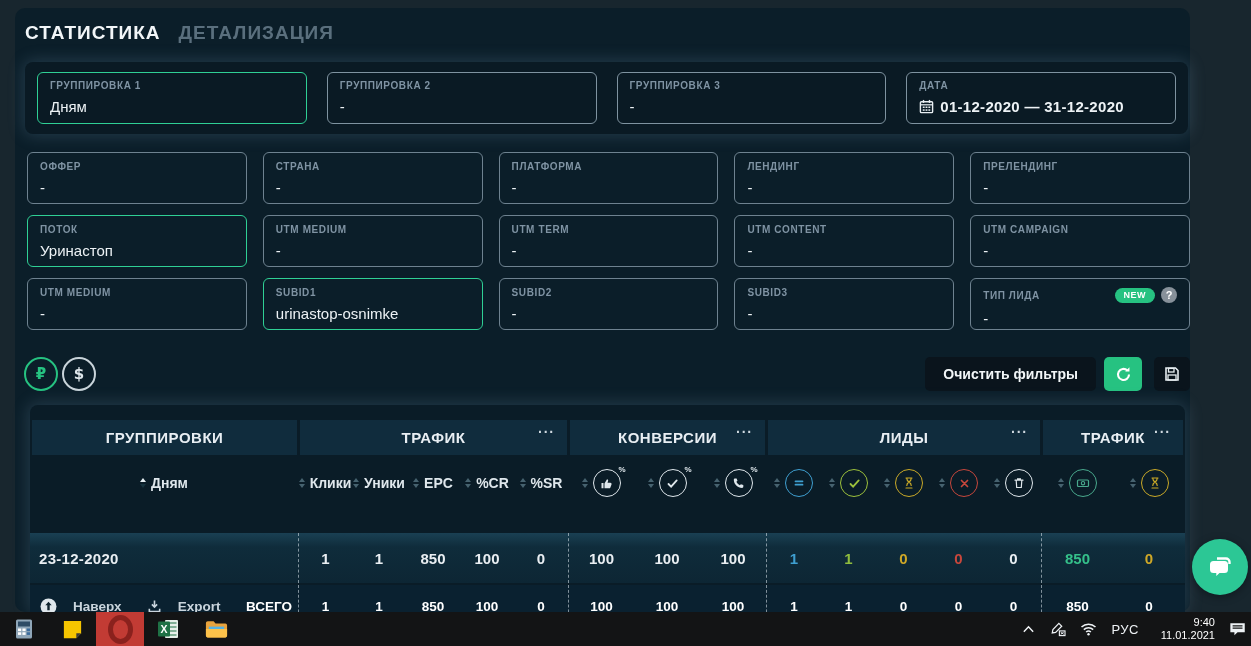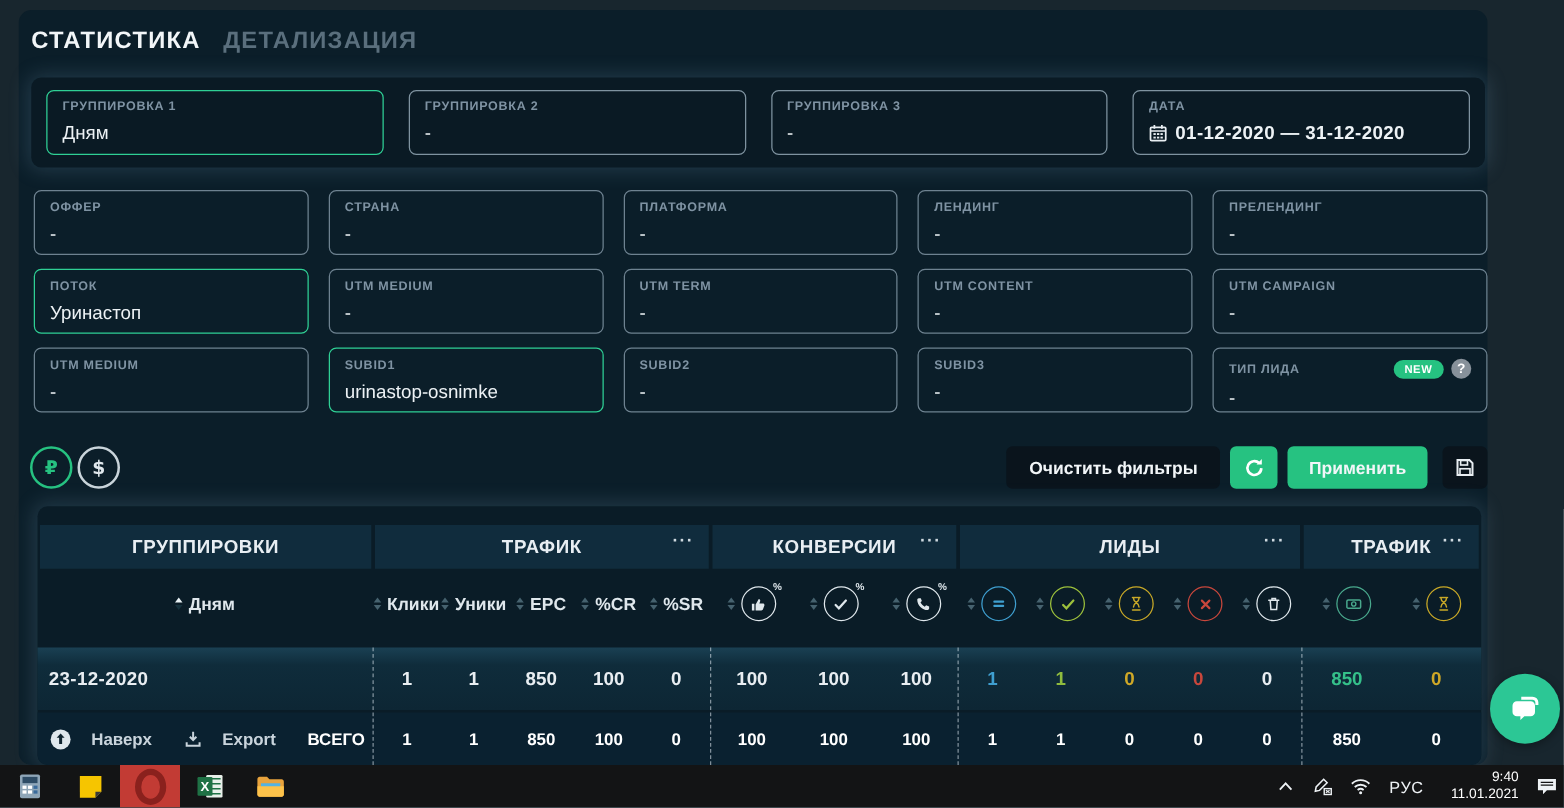--- a/index.html
+++ b/index.html
@@ -58,21 +58,21 @@
   .sort{display:inline-flex;flex-direction:column;gap:2px;margin-right:5px;cursor:pointer}
   .sort i{display:block;width:0;height:0;border-left:3.5px solid transparent;border-right:3.5px solid transparent}
   .sort .up{border-bottom:4px solid #46626f}
   .sort .dn{border-top:4px solid #46626f}
   .sort.active .up{border-bottom-color:#e8f0f4}
   .sort.active .dn{border-top-color:#16323e}
   .circ{width:26px;height:26px;border:1px solid currentColor;border-radius:50%;display:flex;align-items:center;
         justify-content:center;position:relative;flex:none}
   .pct{position:absolute;top:-5px;right:-6px;font-size:8px;font-weight:bold;color:#dfe7ec}
   .c-white{color:#dfe7ec}.c-blue{color:#3f9fd0}.c-green{color:#9dc13c}.c-yellow{color:#c9a927}.c-red{color:#c8473c}.c-teal{color:#49a98d}
-  .trow{height:50px;margin-top:7px;background:linear-gradient(180deg,#1a4053 0%,#0f2c3b 28%,#0d2634 100%);font-size:15px;font-weight:bold;color:#e9eef2}
+  .trow{height:50px;margin-top:22px;background:linear-gradient(180deg,#1a4053 0%,#0f2c3b 28%,#0d2634 100%);font-size:15px;font-weight:bold;color:#e9eef2}
   .cell{text-align:center}
   .cell.name{text-align:left;padding-left:9px;font-size:15px;letter-spacing:.3px}
   .gs{align-self:stretch;display:flex;align-items:center;justify-content:center;border-left:1px dashed rgba(225,235,242,.55)}
   .n-blue{color:var(--num-blue,#3fa3dc)}.n-green{color:var(--num-green,#85b840)}.n-yellow{color:var(--num-yellow,#d2ac2e)}
   .n-red{color:var(--num-red,#c84a3f)}.n-teal{color:var(--num-teal,#35c08a)}
   .tfoot{height:42px;margin-top:2px;background:#0a2130;border-radius:0 0 8px 8px;font-size:13.5px;font-weight:bold;color:#fff}
   .fname{display:flex;align-items:center;justify-content:space-between;padding:0 6px 0 10px}
   .flink{display:flex;align-items:center;gap:16px;color:#c9d4dc;cursor:pointer}
 
   
@@ -207,21 +207,20 @@
       <div class="coin active">₽</div>
       <div class="coin">$</div>
       <div class="spacer"></div>
       <div class="btn dark">Очистить фильтры</div>
       <div class="btn green square">
         <svg width="17" height="17" viewBox="0 0 16 16">
           <path d="M13.2 8a5.2 5.2 0 1 1-1.6-3.8" fill="none" stroke="#fff" stroke-width="2"></path>
           <path d="M13.6 1.2v4h-4z" fill="#fff"></path>
         </svg>
       </div>
-      <div class="btn green">Применить</div>
       <div class="btn save">
         <svg width="16" height="16" viewBox="0 0 16 16">
           <path d="M2 2h9.5L14 4.5V14H2z" fill="none" stroke="#e8eef2" stroke-width="1.6"></path>
           <rect x="4.5" y="2.4" width="5.5" height="3.6" fill="none" stroke="#e8eef2" stroke-width="1.3"></rect>
           <rect x="4" y="9" width="8" height="5" fill="none" stroke="#e8eef2" stroke-width="1.3"></rect>
         </svg>
       </div>
     </div>
 
     <div class="twrap">

